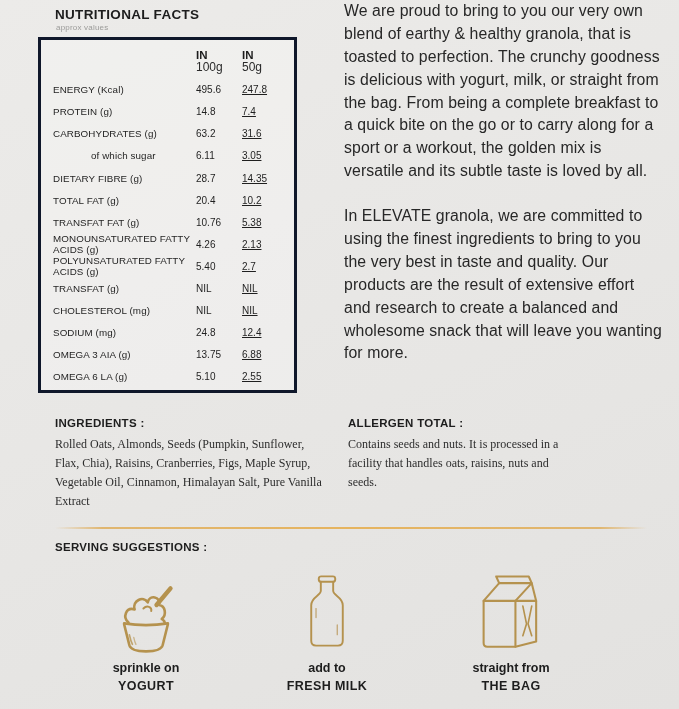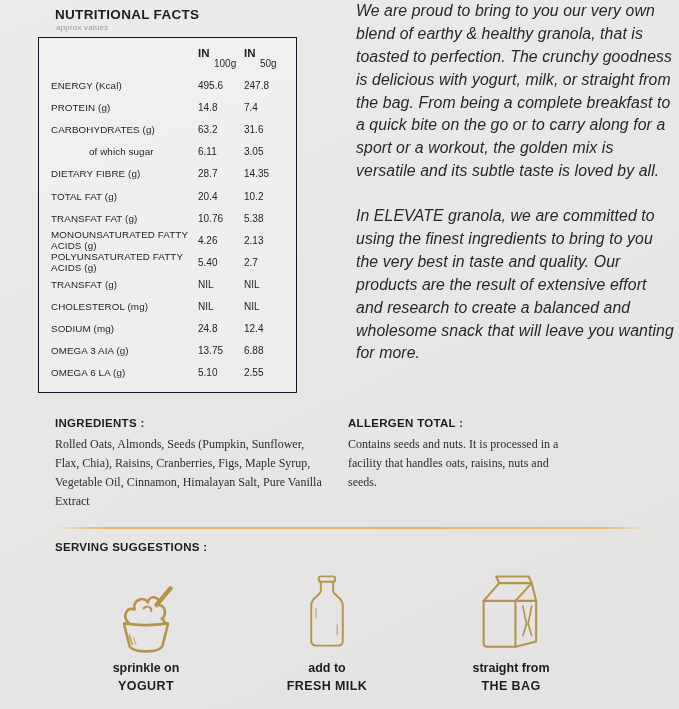--- a/index.html
+++ b/index.html
@@ -11,38 +11,38 @@
     position:relative;
     overflow:hidden;
   }
   .abs{position:absolute;}
 
   
   .nf-title{left:55px;top:7px;font-size:13.5px;font-weight:bold;letter-spacing:.3px;}
   .nf-sub{left:56px;top:23px;font-size:8px;color:#9b9b99;letter-spacing:.2px;}
   .table-box{
     left:38px;top:37px;width:259px;height:356px;
-    border:1px solid #0f172a;
+    border:3px solid #0f172a;
     background:rgba(255,255,255,.28);
     box-sizing:border-box;
   }
   .thead{display:flex;padding:9px 10px 5px 12px;}
   .thead .spacer{flex:1;}
   .hcol{width:46px;display:flex;flex-direction:column;line-height:1.05;}
   .hcol:last-child{width:42px;}
   .hcol .in{font-weight:bold;font-size:11.5px;}
-  .hcol .unit{font-size:10px;color:#2a2a2a;margin-left:16px;}
+  .hcol .unit{font-size:12px;color:#2a2a2a;}
   .trow{display:flex;align-items:center;height:22.1px;padding:0 10px 0 12px;}
   .tlabel{flex:1;font-size:9.8px;color:#1f1f1f;letter-spacing:.1px;}
   .trow.indent .tlabel{padding-left:38px;}
   .tval{width:46px;font-size:10px;color:#1f1f1f;}
-  .tval:last-child{width:42px;}
-
-  
-  .intro{left:356px;top:0px;width:318px;font-style:italic;}
+  .tval:last-child{width:42px;text-decoration:underline;}
+
+  
+  .intro{left:344px;top:0px;width:318px;}
   .intro p{
     margin:0 0 22px 0;
     font-size:15.8px;line-height:1.45;color:#272727;letter-spacing:.1px;
   }
 
   
   .block-title{font-size:11.5px;font-weight:bold;letter-spacing:.3px;margin:0 0 6px 0;}
   .block-text{font-size:12px;line-height:1.58;color:#2d2d2d;margin:0;font-family:Liberation Serif, serif;}
   .ingredients{left:55px;top:417px;width:276px;}
   .allergen{left:348px;top:417px;width:228px;}

